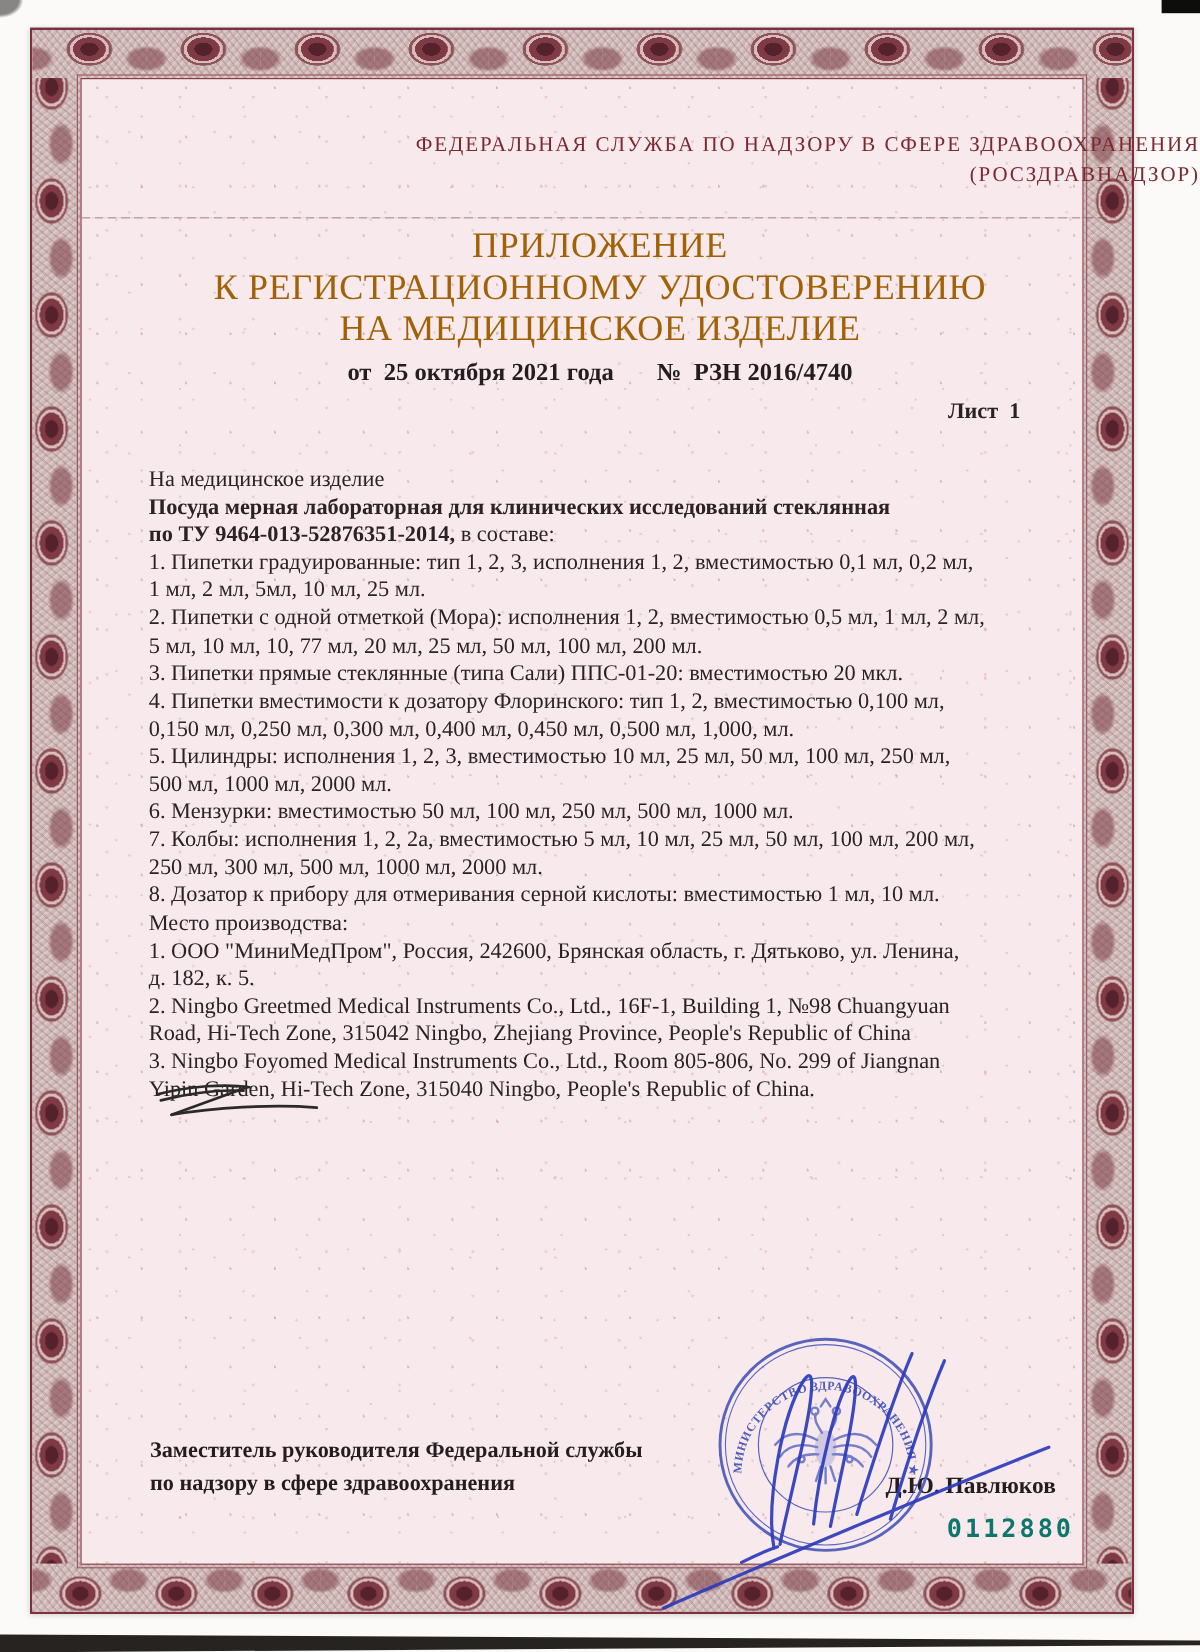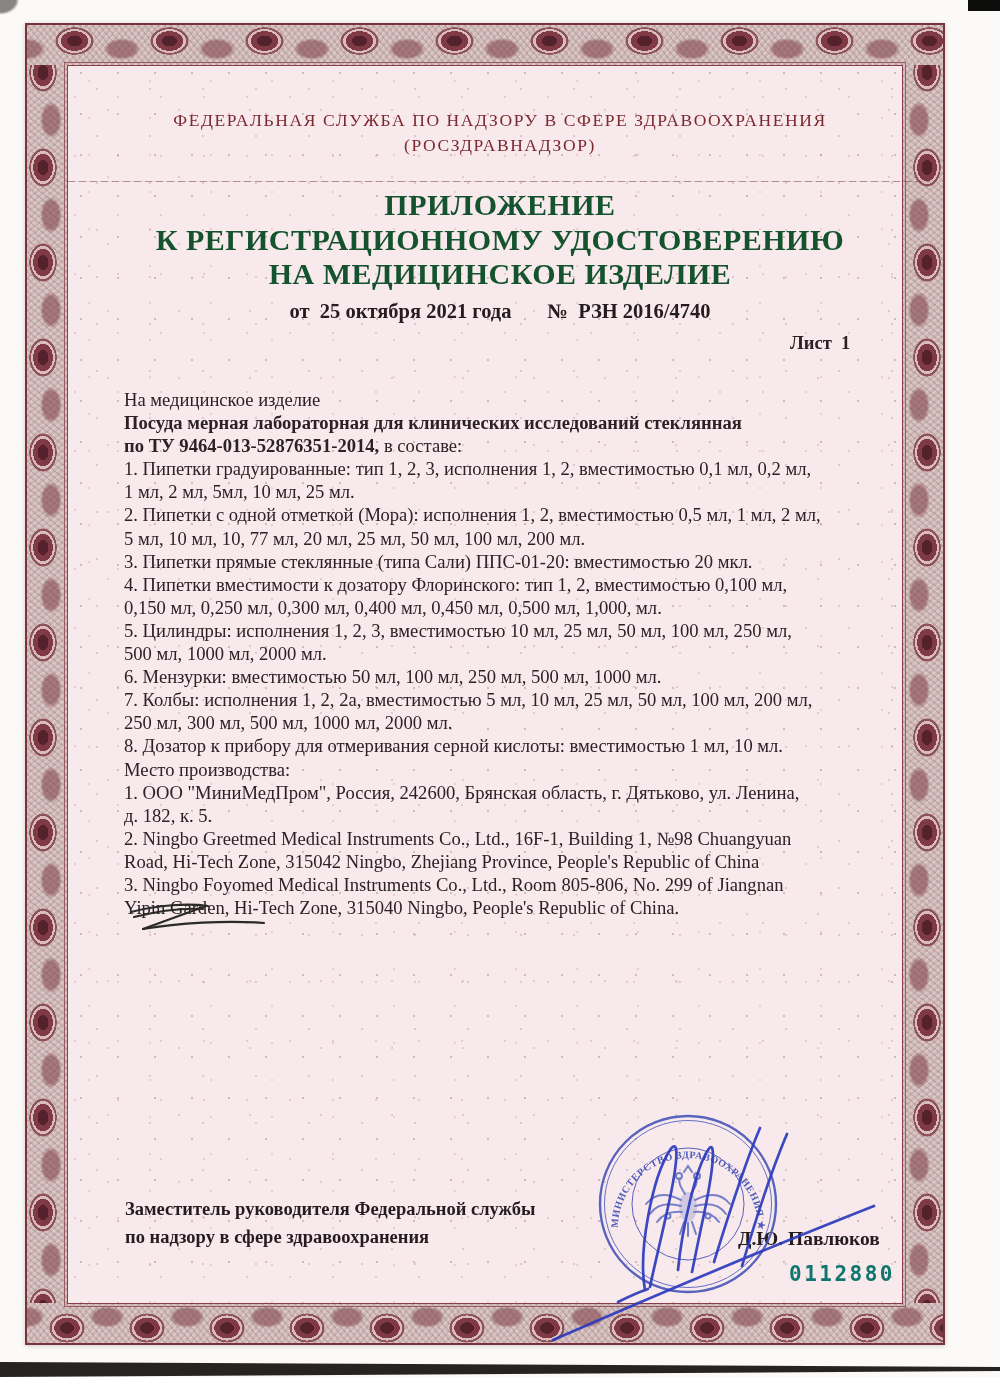--- a/index.html
+++ b/index.html
@@ -57,22 +57,22 @@
            radial-gradient(circle 1px at 13px 7px,rgba(150,70,80,.30) 99%,rgba(0,0,0,0) 100%),
            radial-gradient(circle 1px at 29px 23px,rgba(120,60,120,.20) 99%,rgba(0,0,0,0) 100%),
            radial-gradient(circle 1px at 7px 31px,rgba(170,90,90,.22) 99%,rgba(0,0,0,0) 100%),
            radial-gradient(circle 1.2px at 21px 15px,rgba(205,130,135,.28) 99%,rgba(0,0,0,0) 100%),
            radial-gradient(circle 1px at 40px 44px,rgba(120,70,80,.18) 99%,rgba(0,0,0,0) 100%);
          background-size:37px 41px,53px 47px,43px 59px,61px 37px,71px 67px;}
 
   
   .abs{position:absolute;white-space:pre;}
   .center{left:0;width:1000px;text-align:center;white-space:pre;}
-  .hdr{font-size:17.5px;letter-spacing:1.6px;color:#7c2830;}
-  .title{font-size:30px;font-weight:bold;color:#14532d;letter-spacing:.5px;}
+  .hdr{font-size:17.5px;letter-spacing:1.6px;color:#7c2830;text-align:right;}
+  .title{font-size:30px;font-weight:normal;color:#a16207;letter-spacing:.5px;}
   .dateline{font-size:20.5px;font-weight:bold;color:#241c1f;}
   .sheet{font-size:18.5px;font-weight:bold;color:#2a2125;text-align:center;}
   .divider{position:absolute;left:68px;top:181px;width:862px;height:1px;
            background:repeating-linear-gradient(90deg,rgba(125,65,70,.55) 0 7px,rgba(125,65,70,.12) 7px 11px);}
   .bodyblock{position:absolute;left:124px;top:388px;width:780px;
              font-size:18.6px;color:#2b2226;}
   .body-line{height:23.1px;line-height:23.1px;white-space:pre;}
   .body-line .b{font-weight:bold;}
   .foot{font-size:18.5px;font-weight:bold;color:#241c1f;}
   .signer{font-size:19.5px;font-weight:bold;color:#241c1f;}

